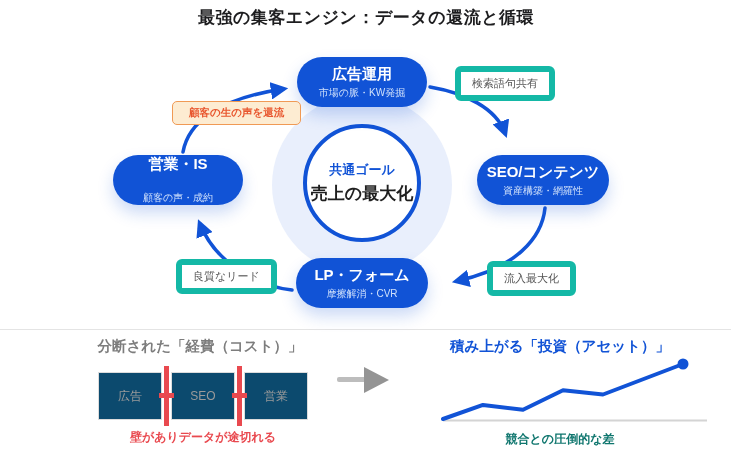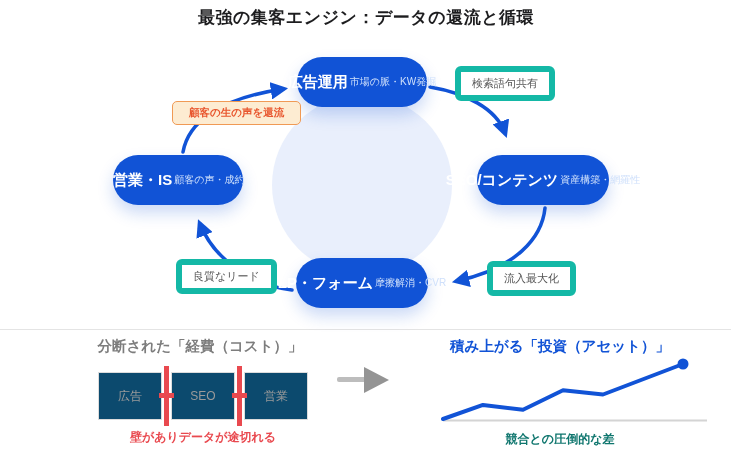--- a/index.html
+++ b/index.html
@@ -22,21 +22,21 @@
   .center-circle {
     position:absolute; left:303px; top:124px; width:118px; height:118px;
     border-radius:50%; background:#ffffff; border:4px solid #1153d6; z-index:3;
     display:flex; flex-direction:column; align-items:center; justify-content:center; gap:3px;
   }
   .center-label { font-size:13px; font-weight:bold; color:#1153d6; }
   .center-goal  { font-size:17px; font-weight:bold; color:#1f1f1f; }
 
   .pill {
     position:absolute; z-index:4; background:#1153d6; border-radius:26px;
-    display:flex; flex-direction:row; align-items:center; justify-content:center; gap:2px;
+    display:flex; flex-direction:column; align-items:center; justify-content:center; gap:2px;
     box-shadow:0 8px 16px rgba(23,88,214,.22);
   }
   .pill-title { font-size:15px; font-weight:bold; color:#ffffff; white-space:nowrap; }
   .pill-sub   { font-size:10px; color:#cfe0fb; white-space:nowrap; }
   .pill-ads   { left:297px; top:57px;  width:130px; height:50px; }
   .pill-seo   { left:477px; top:155px; width:132px; height:50px; }
   .pill-sales { left:113px; top:155px; width:130px; height:50px;justify-content:space-between; }
   .pill-lp    { left:296px; top:258px; width:132px; height:50px; }
 
   .edge-label {
@@ -104,20 +104,24 @@
       <marker id="ah" viewBox="0 0 10 10" refX="7" refY="5" markerWidth="5" markerHeight="5" orient="auto-start-reverse">
         <path d="M0,0 L10,5 L0,10 z" fill="#1153d6"></path>
       </marker>
     </defs>
     <path d="M 430 87 C 465 93 496 108 505 133" fill="none" stroke="#1153d6" stroke-width="3.5" stroke-linecap="round" marker-end="url(#ah)"></path>
     <path d="M 545 208 C 542 238 516 268 457 281" fill="none" stroke="#1153d6" stroke-width="3.5" stroke-linecap="round" marker-end="url(#ah)"></path>
     <path d="M 292 290 C 254 286 215 261 200 224" fill="none" stroke="#1153d6" stroke-width="3.5" stroke-linecap="round" marker-end="url(#ah)"></path>
     <path d="M 183 152 C 188 124 216 99 283 89" fill="none" stroke="#1153d6" stroke-width="3.5" stroke-linecap="round" marker-end="url(#ah)"></path>
   </svg>
 
+  <div class="center-circle">
+    <div class="center-label">共通ゴール</div>
+    <div class="center-goal">売上の最大化</div>
+  </div>
 
   <div class="pill pill-ads">
     <div class="pill-title">広告運用</div>
     <div class="pill-sub">市場の脈・KW発掘</div>
   </div>
   <div class="pill pill-seo">
     <div class="pill-title">SEO/コンテンツ</div>
     <div class="pill-sub">資産構築・網羅性</div>
   </div>
   <div class="pill pill-lp">

